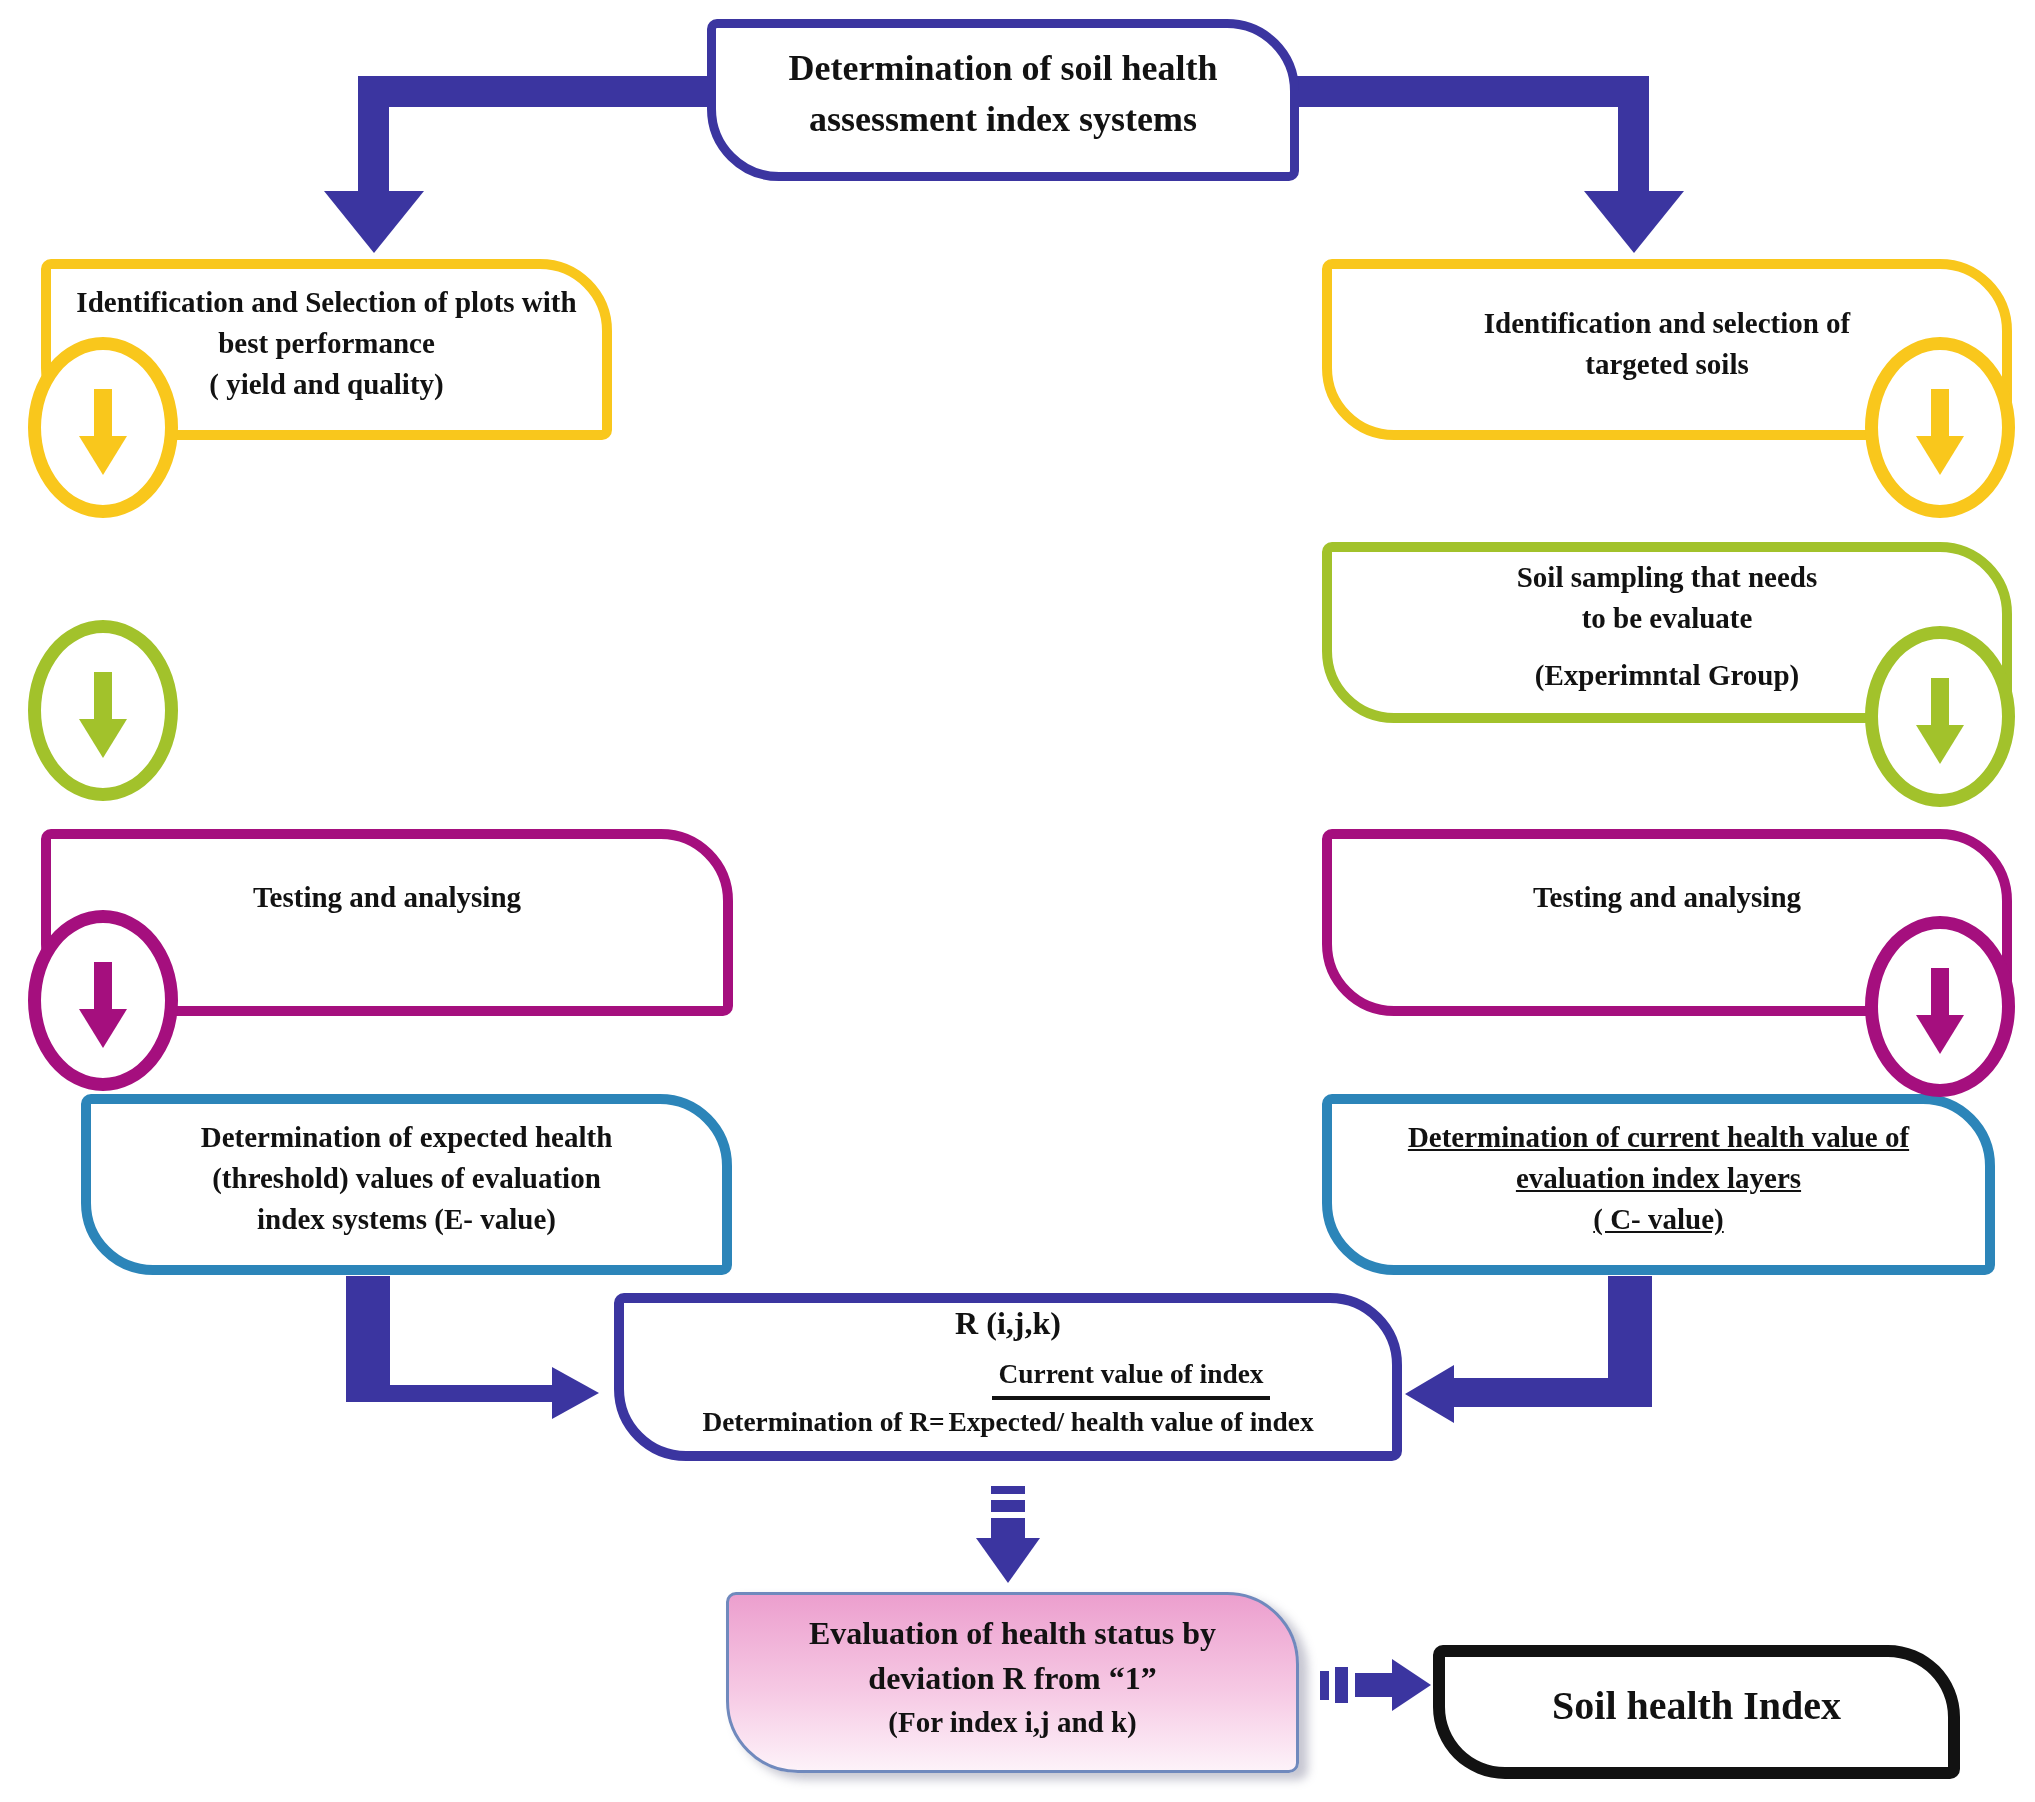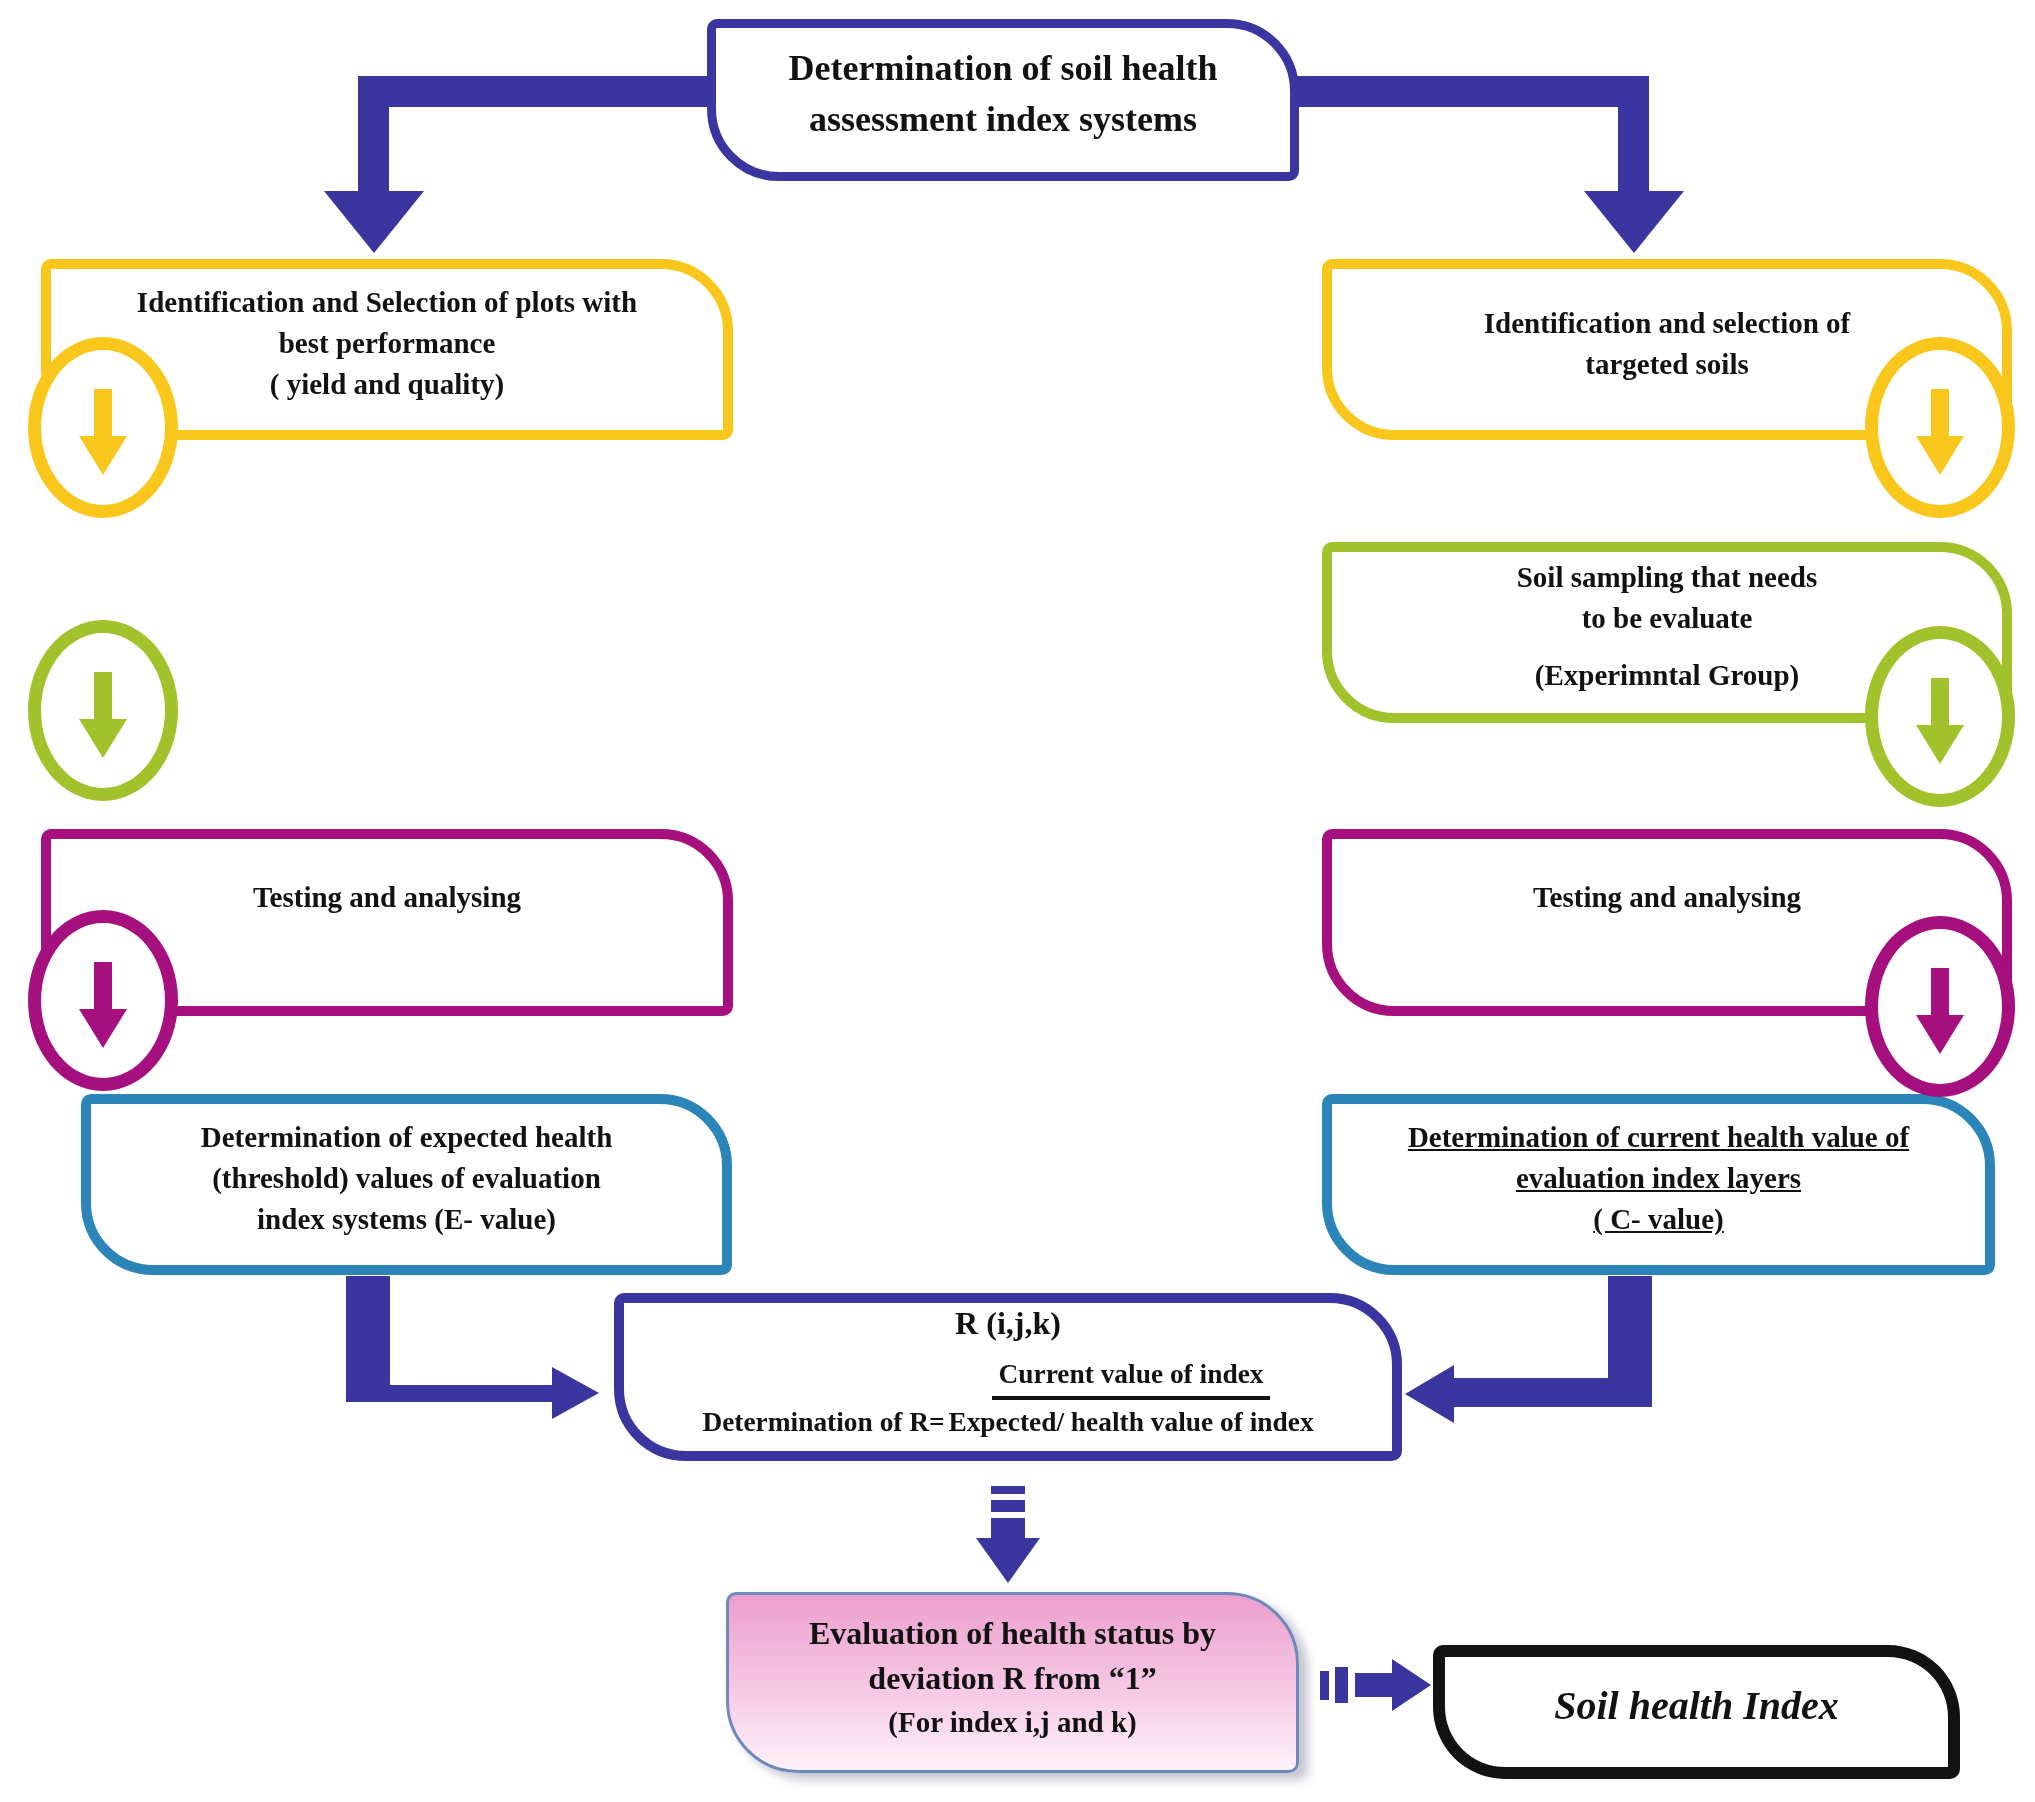--- a/index.html
+++ b/index.html
@@ -15,33 +15,33 @@
     text-align:center;padding:6.2px 18.7px 17.4px 18.7px;line-height:1.42;
   }
   .box .line{white-space:nowrap;}
   .indigo{border-color:#3b35a0;}
   .yellow{border-color:#f9c71c;}
   .green {border-color:#a2c22b;}
   .magenta{border-color:#a50f7e;}
   .blue  {border-color:#2c85b9;text-align:right;}
 
   #box-top     {left:707px;top:18.7px;width:592px;height:162px;border-width:9.3px;font-size:36px;}
-  #box-plots   {left:41px;  top:259px;width:692px;height:181px;border-width:10px;font-size:29px;}
+  #box-plots   {left:41px;  top:259px;width:571px;height:181px;border-width:10px;font-size:29px;}
   #box-targeted{left:1322px;top:259px;width:690px;height:181px;border-width:10px;font-size:29px;}
   #box-control {left:41px;  top:542px;width:692px;height:181px;border-width:10px;font-size:29px;}
   #box-exper   {left:1322px;top:542px;width:690px;height:181px;border-width:10px;font-size:29px;}
   #box-testl   {left:41px;  top:829px;width:692px;height:187px;border-width:10px;font-size:29px;padding-bottom:56px;}
   #box-testr   {left:1322px;top:829px;width:690px;height:187px;border-width:10px;font-size:29px;padding-bottom:56px;}
   #box-evalue  {left:81px; top:1094px;width:651px;height:181px;border-width:10px;font-size:29px;}
   #box-cvalue  {left:1322px;top:1094px;width:673px;height:181px;border-width:10px;font-size:29px;text-decoration:underline;}
   #box-formula {left:614px; top:1293px;width:788px;height:168px;border-width:10.6px;font-size:27.4px;}
   #box-eval    {left:726px;top:1592px;width:573px;height:181px;border-width:3.1px;border-color:#7089bd;
                 background:linear-gradient(180deg,#ec9fce 0%,#f6c9e4 55%,#fdf2f9 100%);
                 box-shadow:8.7px 6.2px 10px rgba(130,130,155,0.45);font-size:32px;}
-  #box-final   {left:1433px;top:1645px;width:527px;height:134px;border-width:12.5px;border-color:#121212;font-size:40px;font-style:italic;}
+  #box-final   {left:1433px;top:1645px;width:527px;height:134px;border-width:12.5px;border-color:#121212;font-size:40px;}
 
   .gap-top{margin-top:16px;}
   .small-line{font-size:29px;}
   
   .formula-title{font-size:32px;margin-bottom:8.7px;}
   .formula-row{display:flex;align-items:flex-end;justify-content:center;}
   .fraction{display:flex;flex-direction:column;align-items:center;margin-left:3.7px;}
   .numerator{border-bottom:4.4px solid #121212;padding:0 6.2px 2.5px 6.2px;white-space:nowrap;}
   .denominator{padding-top:3px;white-space:nowrap;}
 

